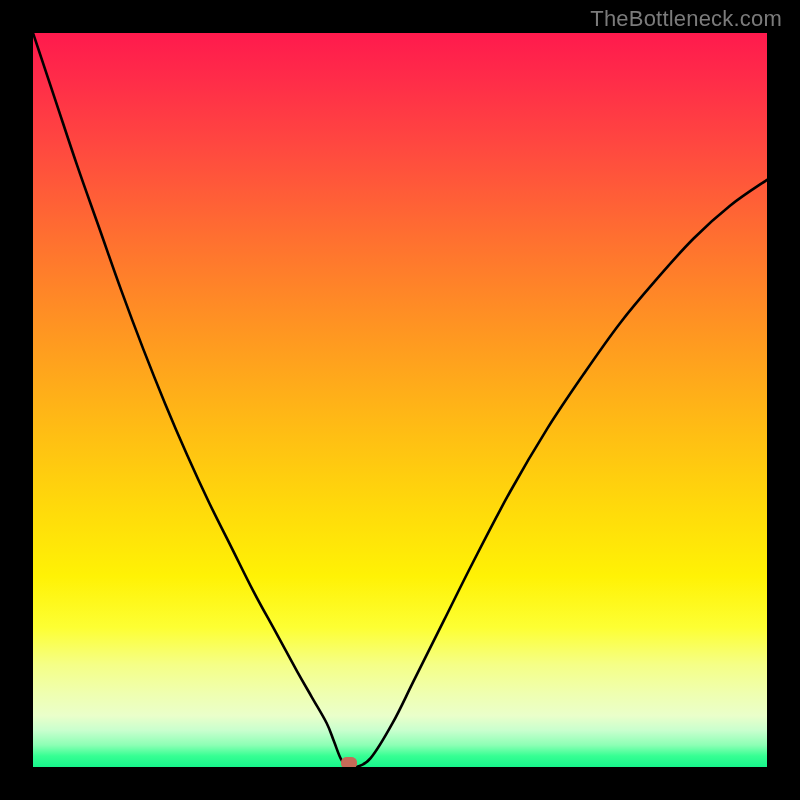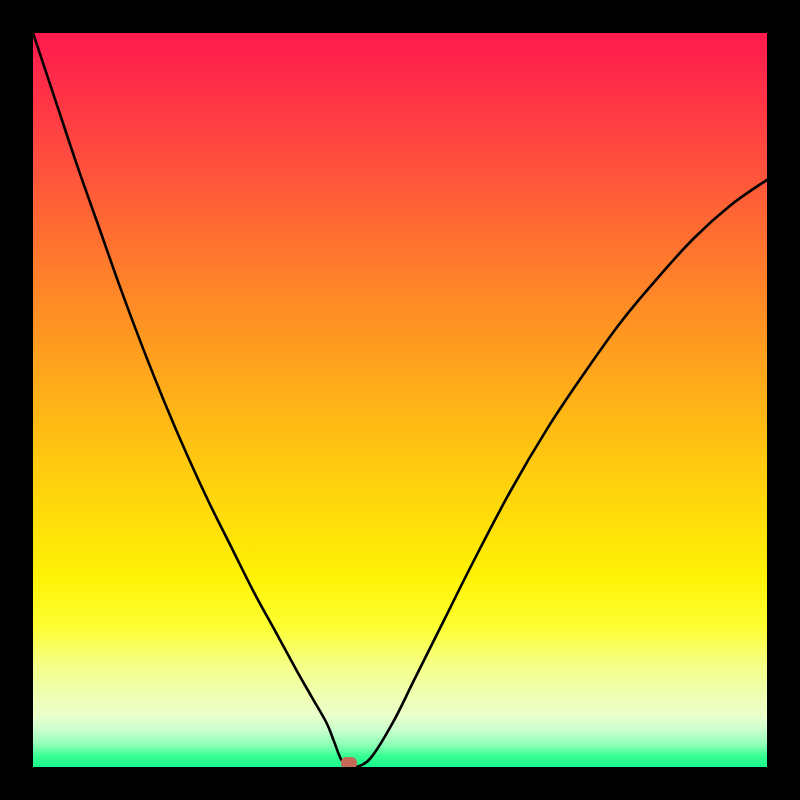--- a/index.html
+++ b/index.html
@@ -67,20 +67,21 @@
     font-size: 22px;
     letter-spacing: 0.2px;
     font-weight: 400;
   }
 </style>
 </head>
 <body>
 
 <div class="frame">
 
+  <div class="watermark">TheBottleneck.com</div>
 
   <div class="plot">
     <div class="gradient"></div>
 
     <svg class="curve-layer" viewBox="0 0 734 734" preserveAspectRatio="none">
       <path id="curve-path" fill="none" stroke="#000" stroke-width="2.6" stroke-linecap="round" stroke-linejoin="round" d="M 0.00 0.00 C 3.96 11.89, 14.09 42.28, 22.02 66.06 C 29.95 89.84, 36.11 109.00, 44.04 132.12 C 51.97 155.24, 58.13 172.05, 66.06 194.51 C 73.99 216.97, 80.15 235.10, 88.08 256.90 C 96.01 278.70, 102.17 295.14, 110.10 315.62 C 118.03 336.10, 124.19 351.51, 132.12 370.67 C 140.05 389.83, 146.21 404.21, 154.14 422.05 C 162.07 439.89, 168.23 453.25, 176.16 469.76 C 184.09 486.27, 190.25 497.95, 198.18 513.80 C 206.11 529.65, 212.27 542.65, 220.20 557.84 C 228.13 573.03, 234.29 583.68, 242.22 598.21 C 250.15 612.74, 257.63 626.69, 264.24 638.58 C 270.85 650.47, 273.64 655.02, 278.92 664.27 C 284.20 673.52, 289.64 682.03, 293.60 689.96 C 297.56 697.89, 298.30 701.70, 300.94 708.31 C 303.58 714.92, 305.64 722.04, 308.28 726.66 C 310.92 731.28, 312.98 732.68, 315.62 734.00 C 318.26 735.32, 319.00 735.59, 322.96 734.00 C 326.92 732.41, 331.03 733.12, 337.64 725.19 C 344.25 717.26, 351.73 704.23, 359.66 689.96 C 367.59 675.69, 372.43 664.42, 381.68 645.92 C 390.93 627.42, 400.47 608.34, 411.04 587.20 C 421.61 566.06, 428.51 551.60, 440.40 528.48 C 452.29 505.36, 463.89 482.53, 477.10 458.75 C 490.31 434.97, 500.59 417.50, 513.80 396.36 C 527.01 375.22, 537.29 360.47, 550.50 341.31 C 563.71 322.15, 573.99 307.11, 587.20 289.93 C 600.41 272.75, 610.69 261.08, 623.90 245.89 C 637.11 230.70, 647.39 218.73, 660.60 205.52 C 673.81 192.31, 684.09 183.06, 697.30 172.49 C 710.51 161.92, 727.39 151.42, 734.00 146.80"></path>
     </svg>
 
     <div id="marker" class="marker" style="left: 315.62px; top: 730px; background: rgb(198, 106, 88);"></div>
   </div>

